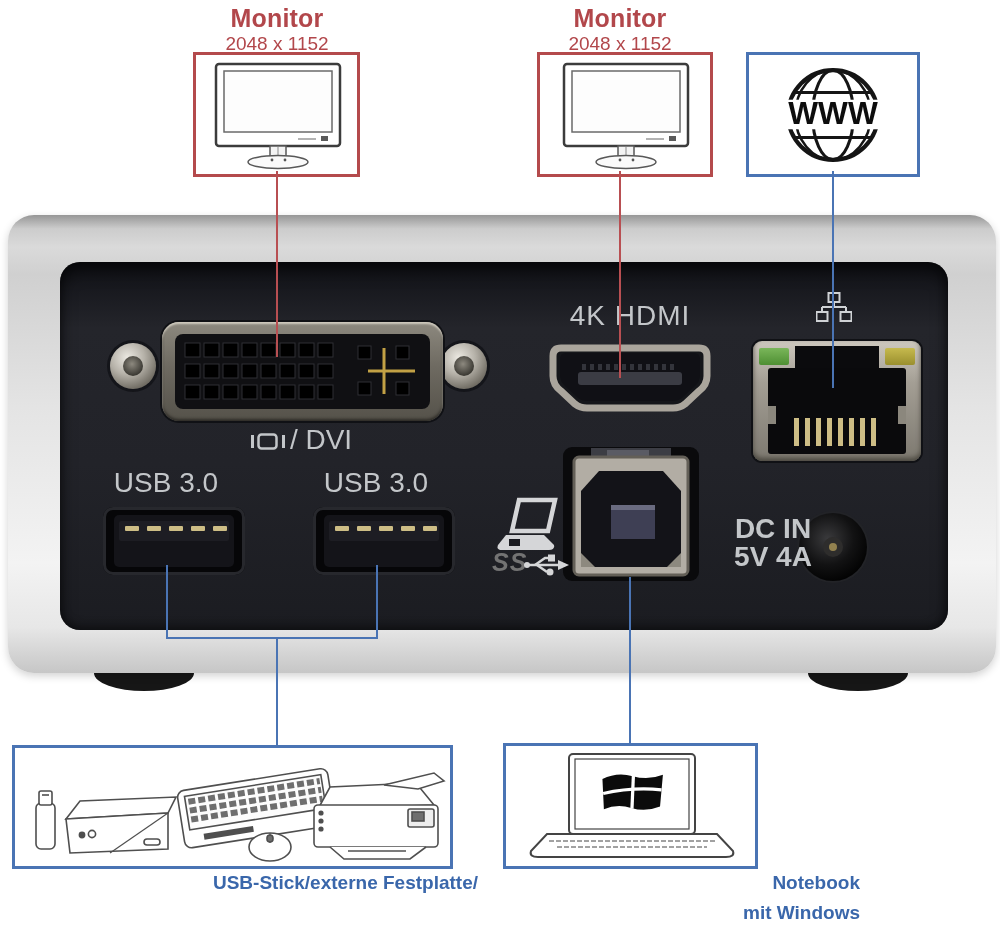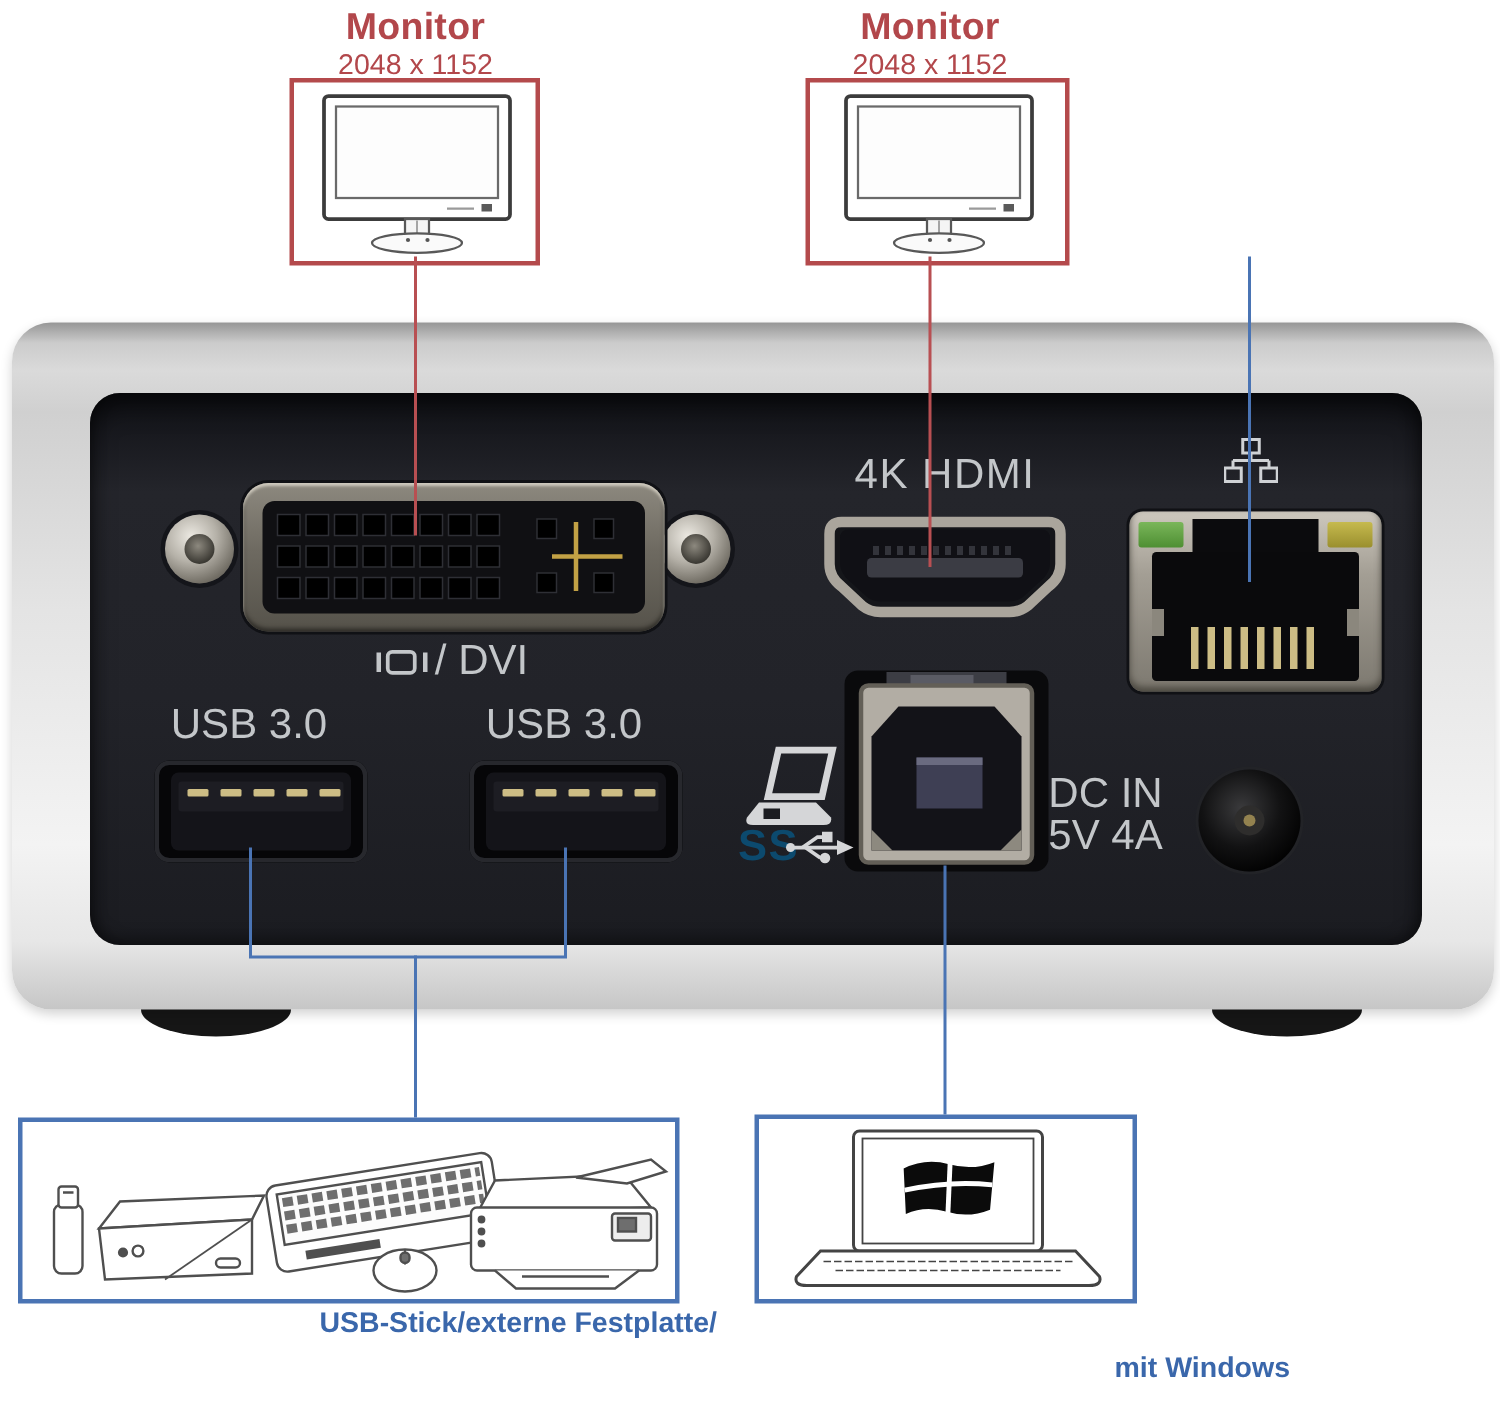--- a/index.html
+++ b/index.html
@@ -53,21 +53,21 @@
   .usba .tongue{position:absolute;left:16px;top:14px;width:110px;height:20px;background:#1d1d23;border-radius:2px;}
   .usba .pin{position:absolute;top:19px;width:14px;height:5px;background:#cdbd85;border-radius:1px;}
 
   .dcjack{left:799px;top:513px;width:68px;height:68px;border-radius:50%;z-index:3;
     background:radial-gradient(circle at 42% 38%,#3a3a3c 0%,#121213 45%,#000000 80%);
     box-shadow:0 0 0 2px #222327;}
   .dcjack .ring{position:absolute;left:24px;top:24px;width:20px;height:20px;border-radius:50%;background:#2e2d2c;}
   .dcjack .pin{position:absolute;left:30px;top:30px;width:8px;height:8px;border-radius:50%;background:#93824f;}
 
   .led{z-index:4;border-radius:2px;}
-  .ss-text{z-index:4;color:#0c4a6e;font-size:29px;font-weight:bold;letter-spacing:1px;}
+  .ss-text{z-index:4;color:#737373;font-size:25px;font-weight:bold;font-style:italic;letter-spacing:1px;}
 </style>
 </head>
 <body>
 
 <div class="stage">
 
   <div class="abs c-title red-t" style="left:167px;top:4px;">Monitor</div>
   <div class="abs c-sub   red-t" style="left:167px;top:33px;">2048 x 1152</div>
   <div class="abs cbox red-b" style="left:193px;top:52px;width:161px;height:119px;">
     <svg width="150" height="112" viewBox="0 0 150 112">
@@ -92,20 +92,31 @@
       <line x1="96" y1="80" x2="114" y2="80" stroke="#9a9a9a" stroke-width="1.5"></line>
       <rect x="119" y="77" width="7" height="5" fill="#5a5a5a"></rect>
       <rect x="68" y="87" width="16" height="17" fill="#f4f4f4" stroke="#585858" stroke-width="1.5"></rect>
       <line x1="76" y1="88" x2="76" y2="103" stroke="#8a8a8a" stroke-width="1"></line>
       <ellipse cx="76" cy="103" rx="30" ry="6.5" fill="#fafafa" stroke="#585858" stroke-width="1.5"></ellipse>
       <circle cx="70" cy="101" r="1.4" fill="#555"></circle>
         <circle cx="83" cy="101" r="1.4" fill="#555"></circle>
     </svg>
   </div>
 
+  <div class="abs cbox blue-b" style="left:746px;top:52px;width:168px;height:119px;">
+    <svg width="106" height="106" viewBox="0 0 104 104">
+      <circle cx="52" cy="52" r="44" fill="none" stroke="#151515" stroke-width="4"></circle>
+      <ellipse cx="52" cy="52" rx="20" ry="44" fill="none" stroke="#151515" stroke-width="3"></ellipse>
+      <ellipse cx="52" cy="52" rx="37" ry="44" fill="none" stroke="#151515" stroke-width="2.5"></ellipse>
+      <line x1="14" y1="30" x2="90" y2="30" stroke="#151515" stroke-width="3"></line>
+      <line x1="14" y1="74" x2="90" y2="74" stroke="#151515" stroke-width="3"></line>
+      <rect x="5" y="37" width="94" height="29" fill="#ffffff"></rect>
+      <text x="52" y="61" text-anchor="middle" font-family="Liberation Sans,sans-serif" font-size="31" font-weight="bold" fill="#0d0d0d">WWW</text>
+    </svg>
+  </div>
 
   <div class="abs vline red-l" style="left:276px;top:171px;height:186px;"></div>
   <div class="abs vline red-l" style="left:619px;top:171px;height:207px;"></div>
   <div class="abs vline blue-l" style="left:832px;top:171px;height:217px;"></div>
   <div class="abs vline blue-l" style="left:166px;top:565px;height:73px;"></div>
   <div class="abs vline blue-l" style="left:376px;top:565px;height:73px;"></div>
   <div class="abs hline blue-l" style="left:166px;top:637px;width:212px;"></div>
   <div class="abs vline blue-l" style="left:276px;top:637px;height:108px;"></div>
   <div class="abs vline blue-l" style="left:629px;top:577px;height:166px;"></div>
 
@@ -253,21 +264,21 @@
     <rect x="30" y="3" width="80" height="13" fill="#3c3d44"></rect>
     <rect x="46" y="5" width="42" height="9" fill="#5a5b64"></rect>
     <rect x="13" y="12" width="114" height="118" rx="5" fill="#b2ada4" stroke="#635f57" stroke-width="3"></rect>
     <path d="M20,46 L38,26 H102 L120,46 V122 H20 Z" fill="#131318"></path>
     <rect x="50" y="60" width="44" height="34" fill="#3e3f54"></rect>
     <rect x="50" y="60" width="44" height="5" fill="#6a6b80"></rect>
     <path d="M20,108 L34,122 H20 Z" fill="#8d897f"></path>
     <path d="M120,108 L106,122 H120 Z" fill="#8d897f"></path>
   </svg>
 
-  <div class="abs p-label" style="left:669px;top:515px;width:136px;line-height:28px;">
+  <div class="abs p-label" style="left:705px;top:515px;width:136px;line-height:28px;font-weight:bold;">
     <div>DC IN</div>
     <div>5V 4A</div>
   </div>
   <div class="abs dcjack">
     <div class="ring"></div>
       <div class="pin"></div>
   </div>
 
   <div class="abs cbox blue-b" style="left:12px;top:745px;width:435px;height:118px;">
     <svg width="429" height="112" viewBox="0 0 429 112">
@@ -331,15 +342,16 @@
         <line x1="40" y1="92" x2="206" y2="92" stroke-width="1" stroke-dasharray="5 2"></line>
         <line x1="48" y1="98" x2="198" y2="98" stroke-width="1" stroke-dasharray="5 2"></line>
       </g>
       <g transform="translate(92,20) scale(0.72)">
         <path d="M2,14 Q22,4 44,10 Q66,16 86,8 L82,52 Q62,60 42,54 Q22,48 4,56 Z" fill="#0b0b0b"></path>
         <path d="M45,9 L43,55" stroke="#ffffff" stroke-width="4.5" fill="none"></path>
         <path d="M3,34 Q44,25 84,29" stroke="#ffffff" stroke-width="4.5" fill="none"></path>
       </g>
     </svg>
   </div>
+  <div class="abs b-label" style="left:400px;top:872px;">Notebook</div>
   <div class="abs b-label" style="left:400px;top:902px;">mit Windows</div>
 
 </div>
 
 </body></html>

